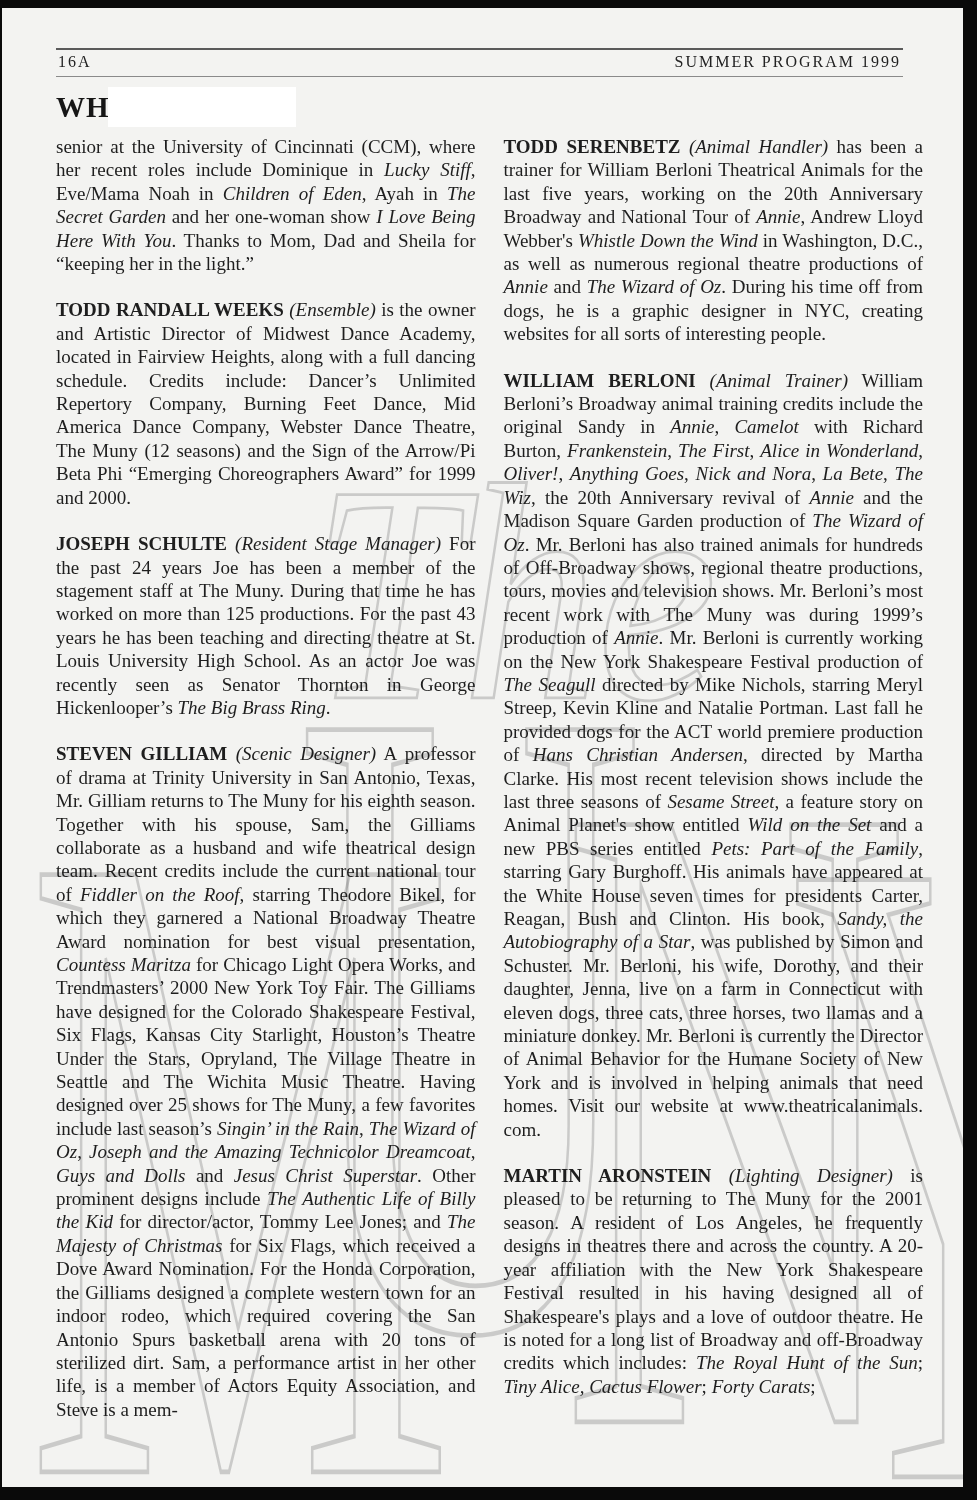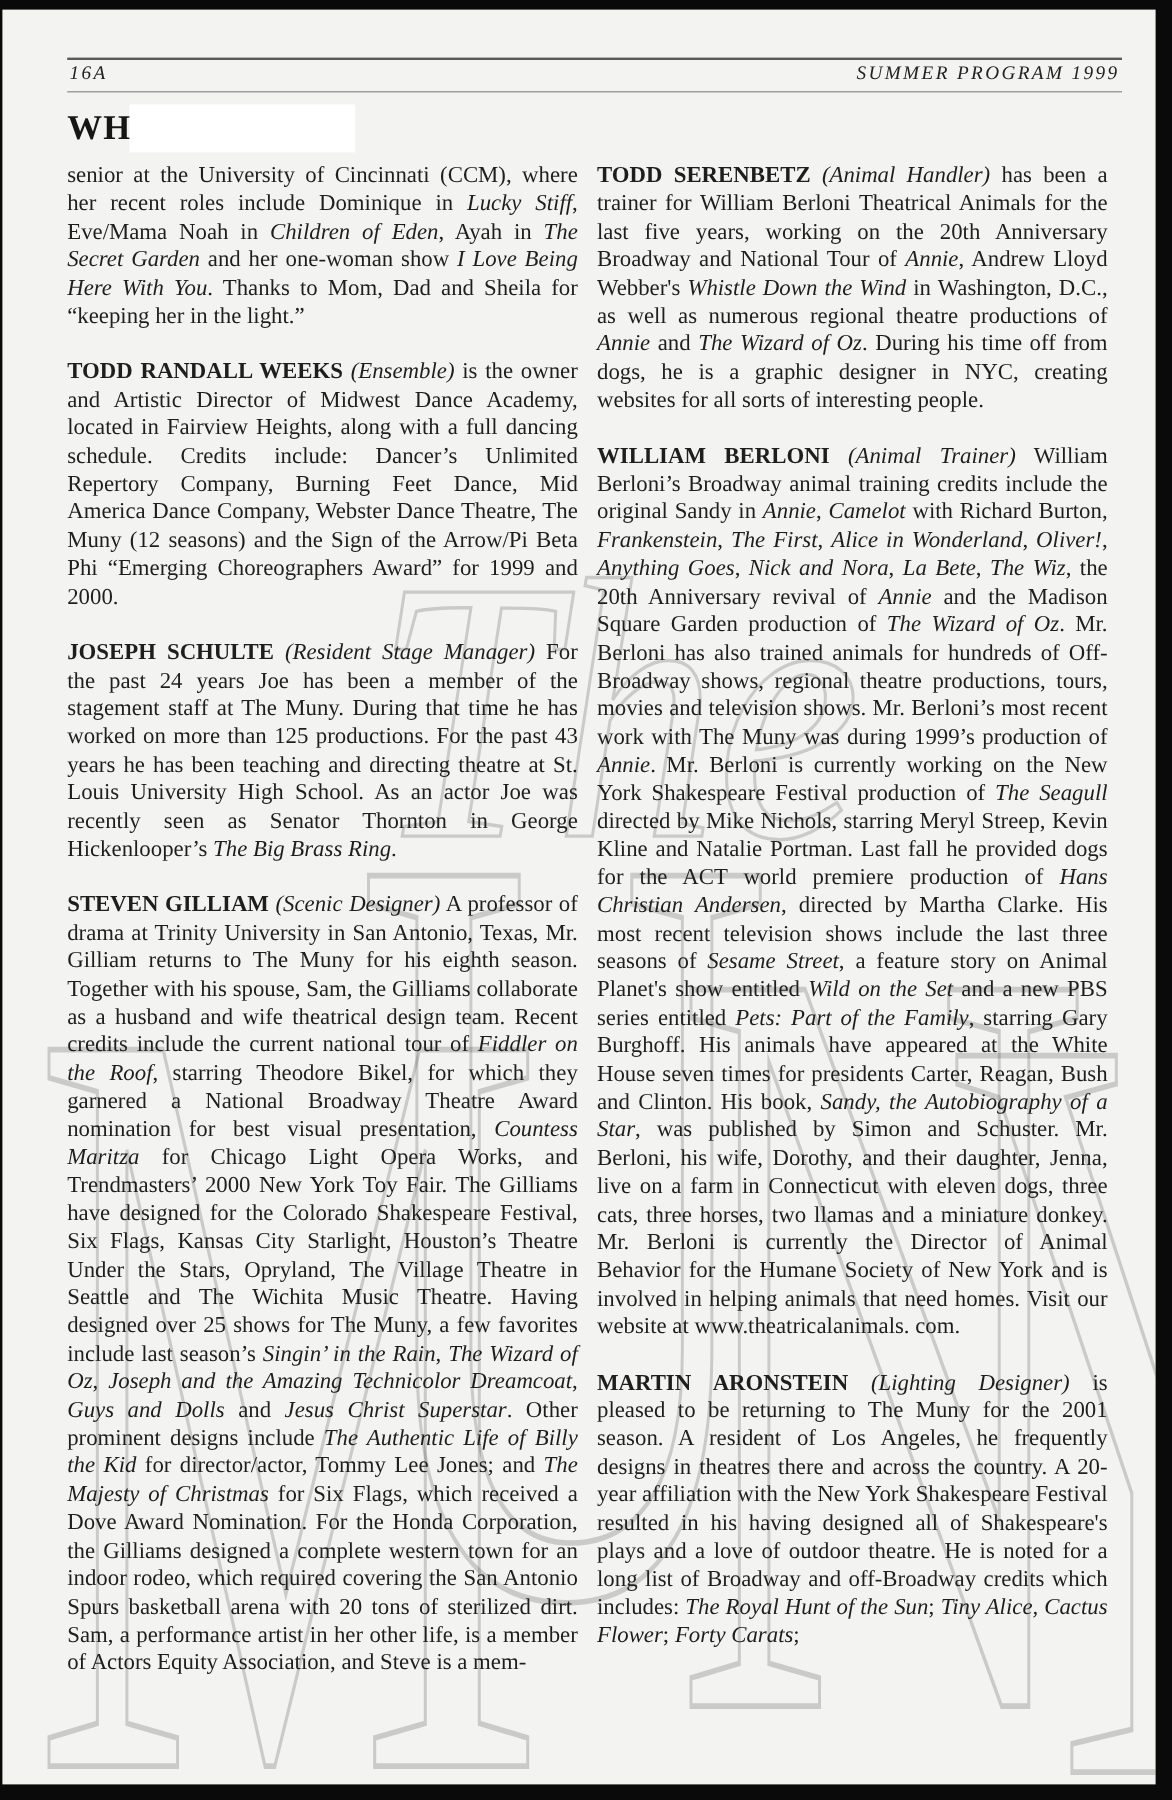--- a/index.html
+++ b/index.html
@@ -30,41 +30,41 @@
     transform:scaleY(1.15); transform-origin:top left;
   }
   .wm-letter { font-size:480px; transform:scaleY(1.9); transform-origin:top left; }
   .wm-m { left:25px;  top:700px; }
   .wm-u { left:295px; top:555px; }
   .wm-n { left:560px; top:650px; }
   .wm-y { left:790px; top:705px; }
   
   .header {
     position:relative; z-index:2;
-    margin:40px 28px 0 54px;
+    margin:40px 60px 0 54px;
     border-top:2px solid #5a5a5a;
     border-bottom:1px solid #8a8a8a;
     display:flex; justify-content:space-between; align-items:baseline;
     padding:3px 2px 5px 2px;
-    font-size:16px; letter-spacing:2px; color:#222;font-style:italic;
+    font-size:16px; letter-spacing:2px; color:#222;
   }
   
   .title-row { position:relative; z-index:2; text-align:left; margin:8px 40px 0 54px; height:46px; }
   .title-row h1 {
     margin:0; font-size:29px; font-weight:bold; letter-spacing:1px; color:#161616;
     padding-top:6px;
   }
   .blank-patch {
     position:absolute; left:52px; top:2px; width:188px; height:40px;
     background:#ffffff; z-index:1;
   }
   
   .cols {
     position:relative; z-index:2;
-    display:flex; gap:16px;
+    display:flex; gap:28px;
     margin:4px 40px 0 54px;
     font-family:Liberation Serif, serif;
   }
   .col { flex:1 1 0; min-width:0; }
   .col p {
     margin:0 0 23px 0;
     font-size:19px; line-height:23.4px;
     text-align:justify;
     color:#1e1e1e;
   }

